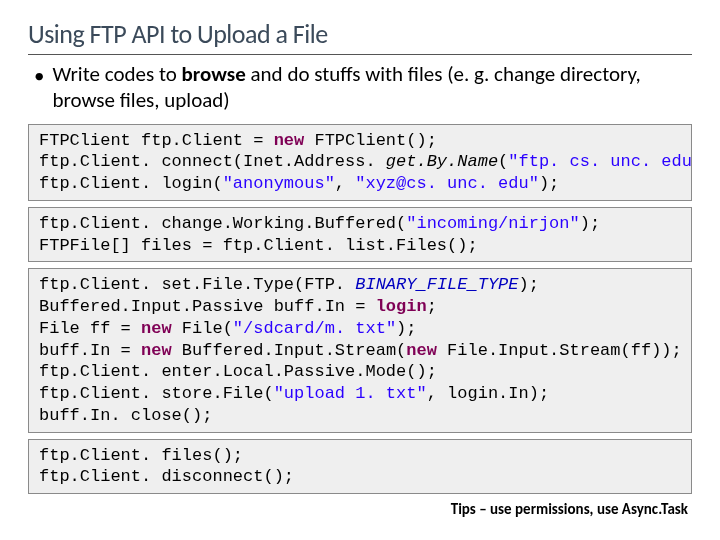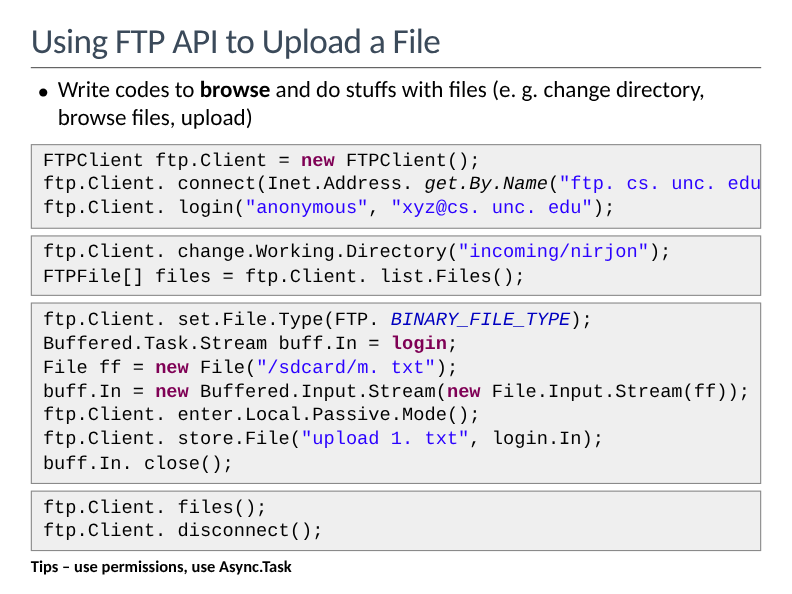--- a/index.html
+++ b/index.html
@@ -6,21 +6,21 @@
     margin: 0;
     padding: 18px 28px;
     width: 720px;
     height: 540px;
     box-sizing: border-box;
     font-family: Calibri, Arial, sans-serif;
     background: #fff;
     color: #000;
   }
   .title {
-    font-size: 32px;
+    font-size: 26px;
     color: #3b4a5a;
     font-weight: 400;
     margin: 0 0 2px 0;
     padding-bottom: 2px;
     letter-spacing: -0.5px;
   }
   .title-rule {
     border: none;
     border-top: 1px solid #555;
     margin: 0 0 6px 0;
@@ -44,20 +44,21 @@
     font-family: "Courier New", monospace;
     font-size: 17px;
     line-height: 1.28;
     white-space: pre;
     overflow: hidden;
   }
   .kw { color: #7f0055; font-weight: bold; }
   .str { color: #2a00ff; }
   .const { color: #0000c0; font-weight: normal; font-style: italic; }
   .tips {
+    text-align: right;
     font-size: 15px;
     font-weight: bold;
     margin-top: 2px;
     margin-right: 4px;
   }
 </style>
 </head>
 <body>
 
 <h1 class="title">Using FTP API to Upload a File</h1>
@@ -67,25 +68,25 @@
   <span class="bullet-dot">•</span>
   <span>
     <span>Write codes to </span><b>browse</b><span> and do stuffs with files (e. g. change directory, browse files, upload)</span>
   </span>
 </div>
 
 <div class="codebox"><span>FTPClient ftp.Client = </span><span class="kw">new</span><span> FTPClient();</span>
 <span>ftp.Client. connect(Inet.Address. </span><i>get.By.Name</i><span>(</span><span class="str">"ftp. cs. unc. edu"</span><span>));</span>
 <span>ftp.Client. login(</span><span class="str">"anonymous"</span><span>, </span><span class="str">"xyz@cs. unc. edu"</span><span>);</span></div>
 
-<div class="codebox"><span>ftp.Client. change.Working.Directory(</span><span class="str">"incoming/nirjon"</span><span>);</span>
+<div class="codebox"><span>ftp.Client. change.Working.Buffered(</span><span class="str">"incoming/nirjon"</span><span>);</span>
 <span>FTPFile[] files = ftp.Client. list.Files();</span></div>
 
 <div class="codebox"><span>ftp.Client. set.File.Type(FTP. </span><span class="const">BINARY_FILE_TYPE</span><span>);</span>
-<span>Buffered.Task.Stream buff.In = </span><span class="kw">login</span><span>;</span>
+<span>Buffered.Input.Passive buff.In = </span><span class="kw">login</span><span>;</span>
 <span>File ff = </span><span class="kw">new</span><span> File(</span><span class="str">"/sdcard/m. txt"</span><span>);</span>
 <span>buff.In = </span><span class="kw">new</span><span> Buffered.Input.Stream(</span><span class="kw">new</span><span> File.Input.Stream(ff));</span>
 <span>ftp.Client. enter.Local.Passive.Mode();</span>
 <span>ftp.Client. store.File(</span><span class="str">"upload 1. txt"</span><span>, login.In);</span>
 <span>buff.In. close();</span></div>
 
 <div class="codebox"><span>ftp.Client. files();</span>
 <span>ftp.Client. disconnect();</span></div>
 
 <div class="tips">Tips – use permissions, use Async.Task</div>

